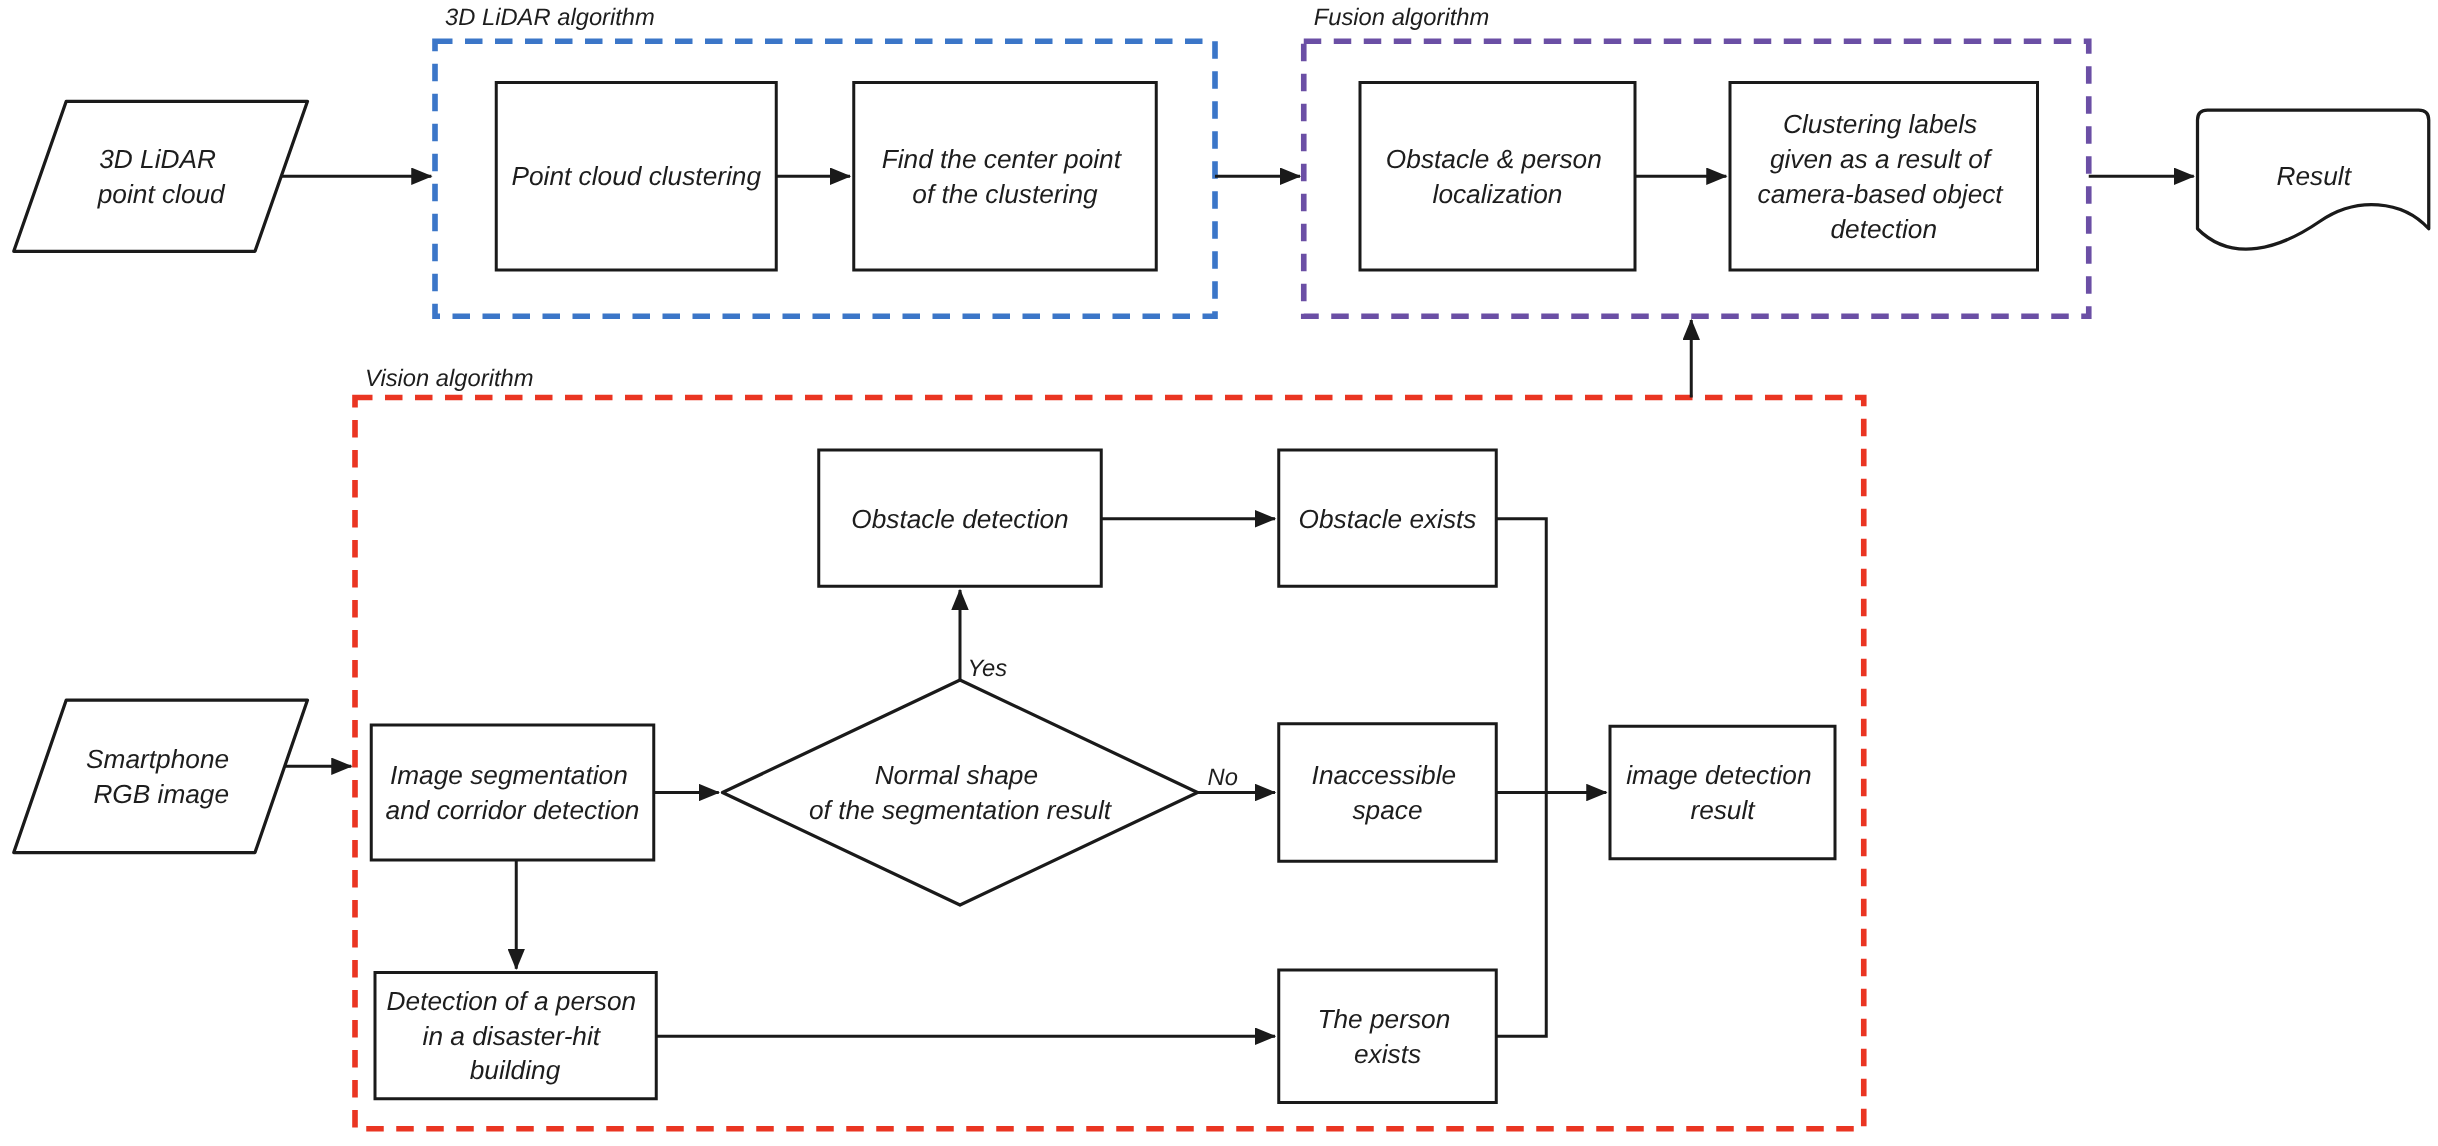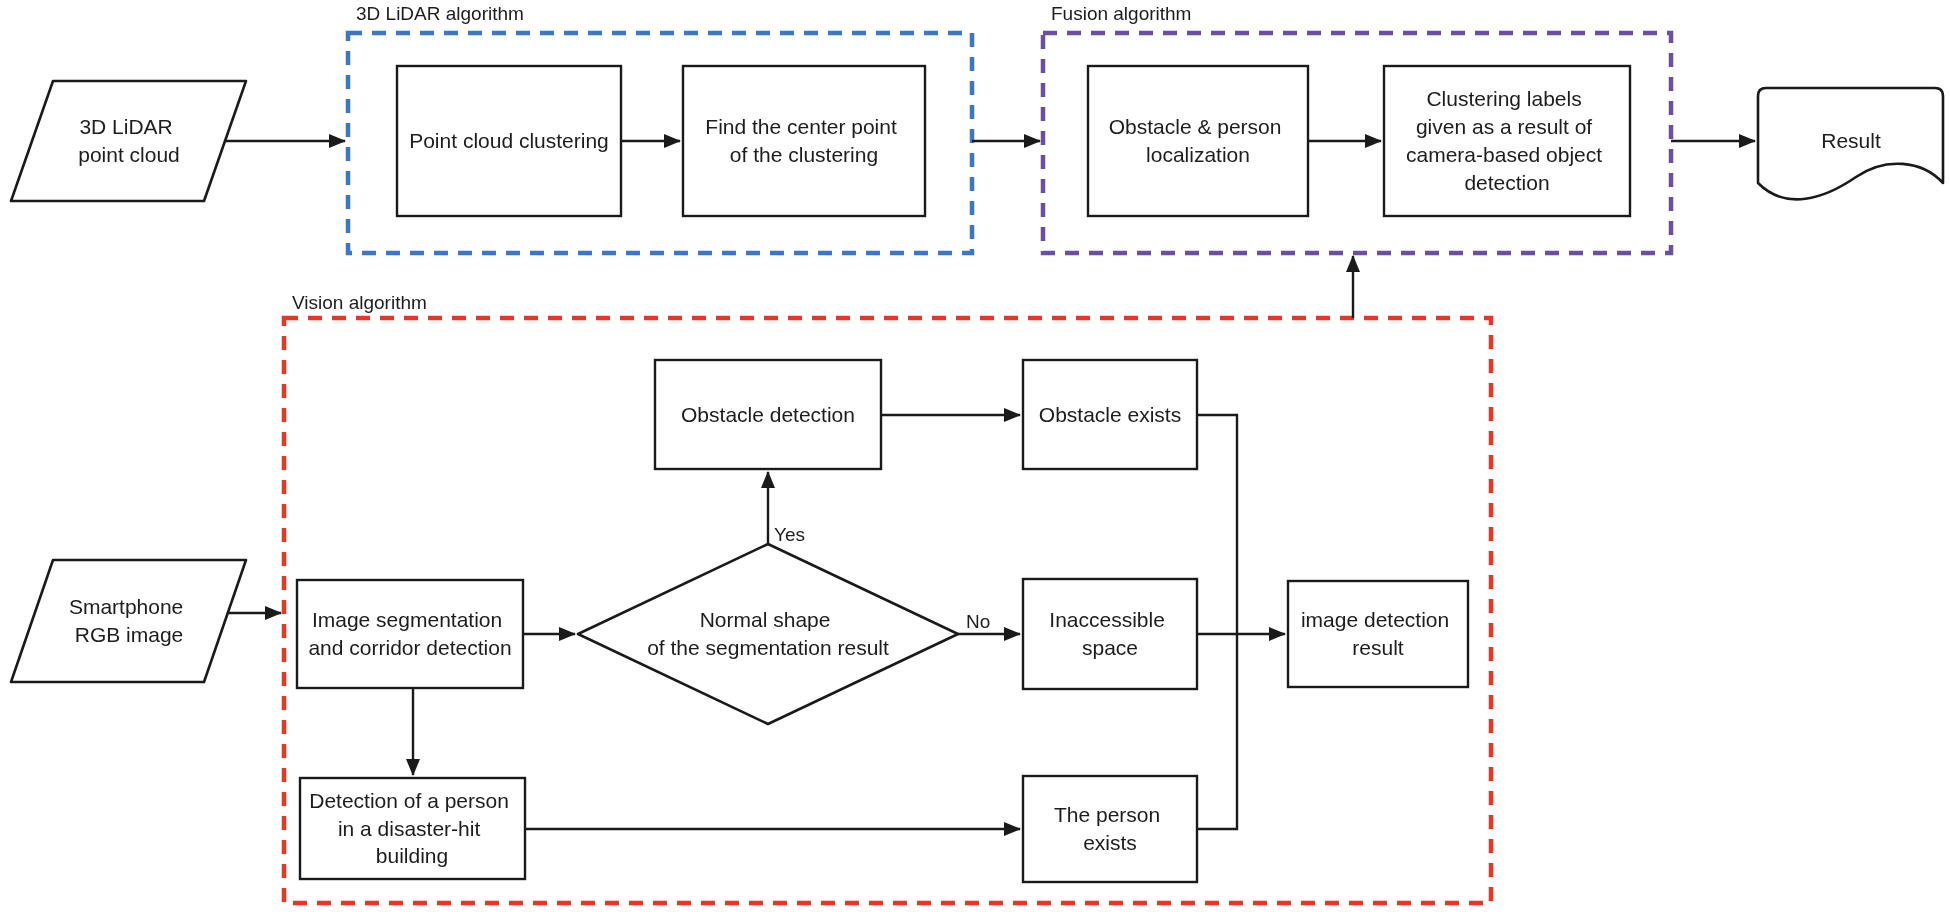--- a/index.html
+++ b/index.html
@@ -1,16 +1,16 @@
 <!DOCTYPE html>
 <html><head>
 <meta charset="utf-8">
 <style>
   html,body{margin:0;padding:0;background:#ffffff;}
-  .stage{width:1950px;height:917px;position:relative;background:#fff;}
+  .stage{width:1950px;height:917px;position:relative;background:#fff;font-style:italic;}
   svg{display:block;}
   text{font-family:"Liberation Sans",sans-serif;fill:#1d1d1d;}
   .nt{font-size:21px;text-anchor:middle;}
   .lbl{font-size:19px;text-anchor:start;}
   .el{font-size:19px;text-anchor:start;}
   .node{fill:#ffffff;stroke:#1a1a1a;stroke-width:2.4;}
   .io{fill:#ffffff;stroke:#1a1a1a;stroke-width:2.6;stroke-linejoin:round;}
   .edge{stroke:#1a1a1a;stroke-width:2.4;fill:none;}
   .conn{stroke:#1a1a1a;stroke-width:2.4;fill:none;}
   .grp{fill:none;stroke-width:4.5;stroke-dasharray:14 10;}

